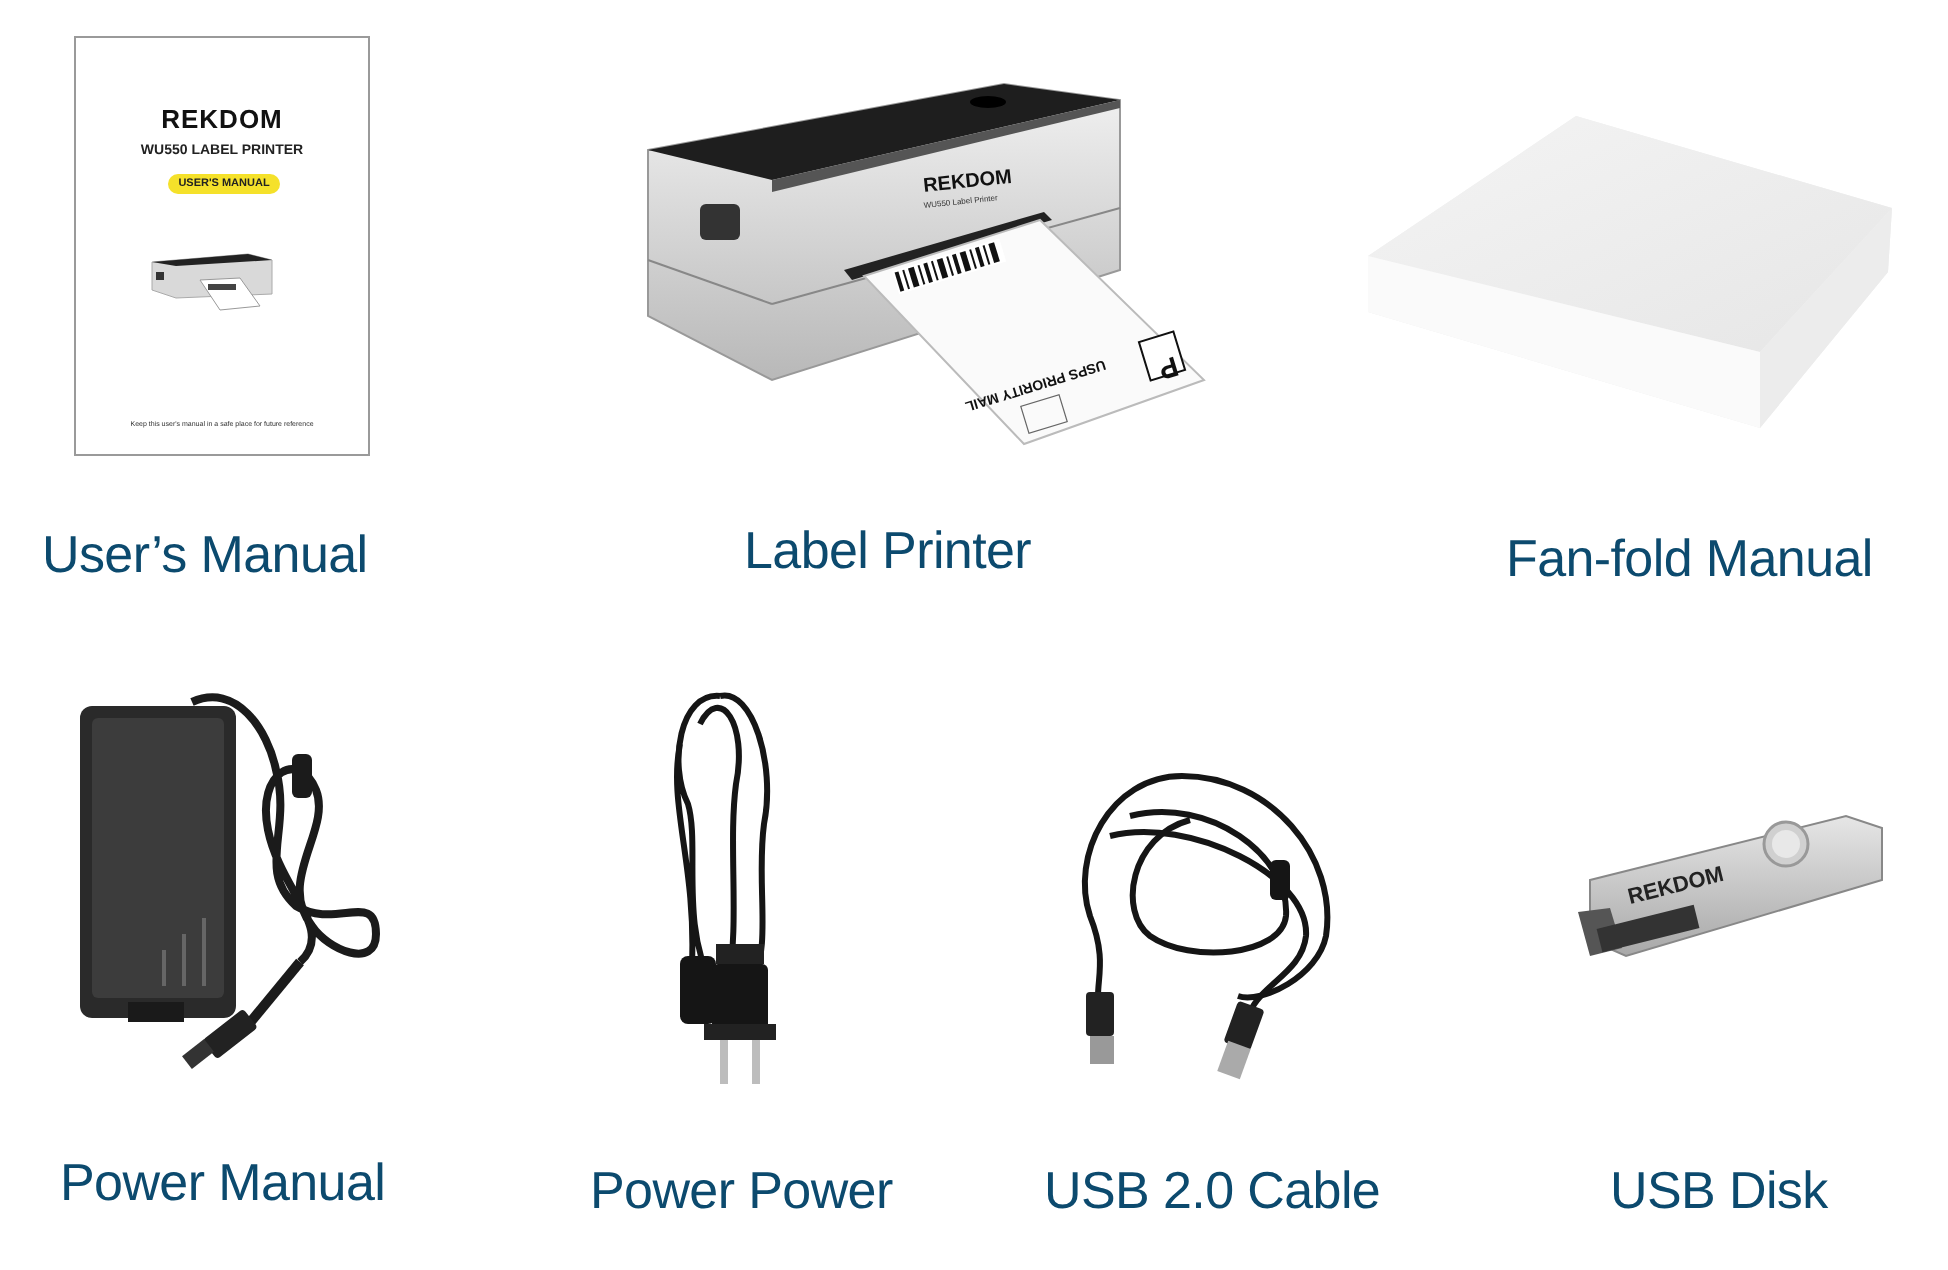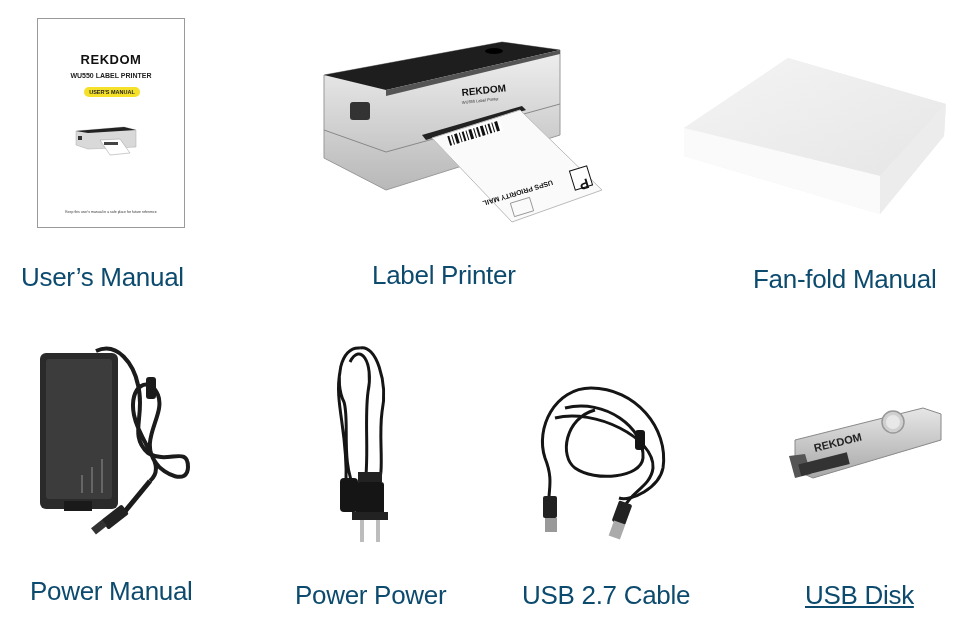--- a/index.html
+++ b/index.html
@@ -143,29 +143,29 @@
   <path d="M56 10 C20 10 0 50 10 80 C18 100 14 110 14 120" fill="none" stroke="#151515" stroke-width="3"></path>
   <path d="M56 10 C100 10 134 50 128 90 C124 110 96 124 84 120" fill="none" stroke="#151515" stroke-width="3"></path>
   <path d="M30 30 C70 20 110 50 108 80 C106 100 60 104 40 90 C24 78 30 40 60 32" fill="none" stroke="#151515" stroke-width="3"></path>
   <path d="M20 40 C60 30 120 60 118 90 C116 108 96 114 90 128" fill="none" stroke="#151515" stroke-width="3"></path>
   <rect x="100" y="52" width="10" height="20" rx="3" fill="#151515"></rect>
   <rect x="8" y="118" width="14" height="22" rx="2" fill="#222"></rect>
   <rect x="10" y="140" width="12" height="14" fill="#999"></rect>
   <rect x="80" y="124" width="14" height="22" rx="2" fill="#222" transform="rotate(20 87 135)"></rect>
   <rect x="76" y="144" width="12" height="16" fill="#aaa" transform="rotate(20 82 152)"></rect>
 </svg>
-<div class="caption" style="left:522px; top:580px;">USB 2.7 Cable</div>
+<div class="caption" style="left:522px; top:580px;">USB 2.0 Cable</div>
 
 <svg class="item usbdisk" viewBox="0 0 160 90">
   <defs>
     <linearGradient id="metal" x1="0" y1="0" x2="0" y2="1">
       <stop offset="0" stop-color="#e6e6e6"></stop>
       <stop offset="1" stop-color="#a8a8a8"></stop>
     </linearGradient>
   </defs>
   <polygon points="10,40 138,8 156,14 156,40 28,78 10,70" fill="url(#metal)" stroke="#888" stroke-width="1"></polygon>
   <polygon points="4,56 20,54 26,74 10,78" fill="#555"></polygon>
   <rect x="14" y="58" width="50" height="12" fill="#333" transform="rotate(-14 40 64)"></rect>
   <circle cx="108" cy="22" r="11" fill="#d0d0d0" stroke="#999" stroke-width="1.5"></circle>
   <circle cx="108" cy="22" r="7" fill="#e8e8e8"></circle>
   <text x="30" y="52" font-family="Liberation Sans, sans-serif" font-weight="bold" font-size="11" fill="#222" transform="rotate(-14 30 52)">REKDOM</text>
 </svg>
-<div class="caption" style="left:805px; top:580px;text-decoration:underline;">USB Disk</div>
+<div class="caption" style="left:805px; top:580px;">USB Disk</div>
 
 </body></html>

